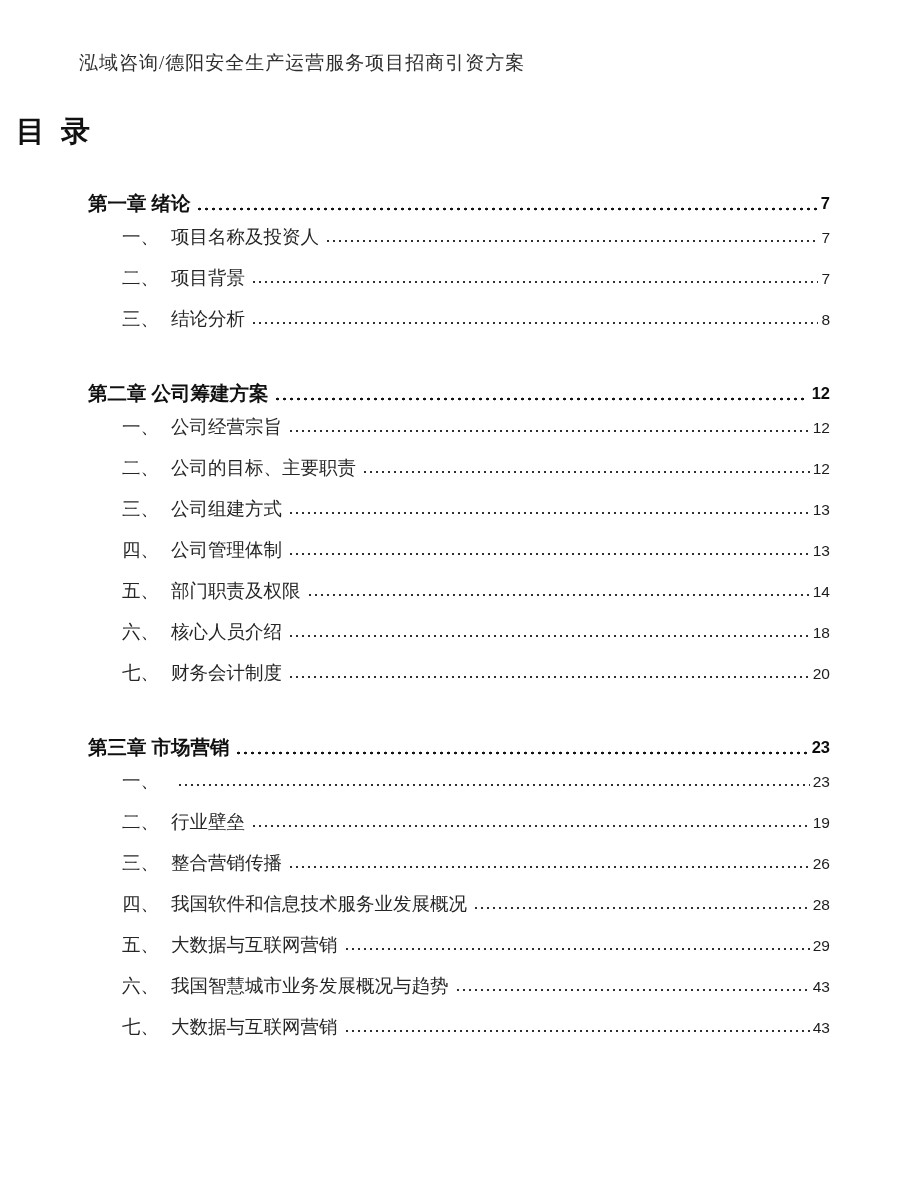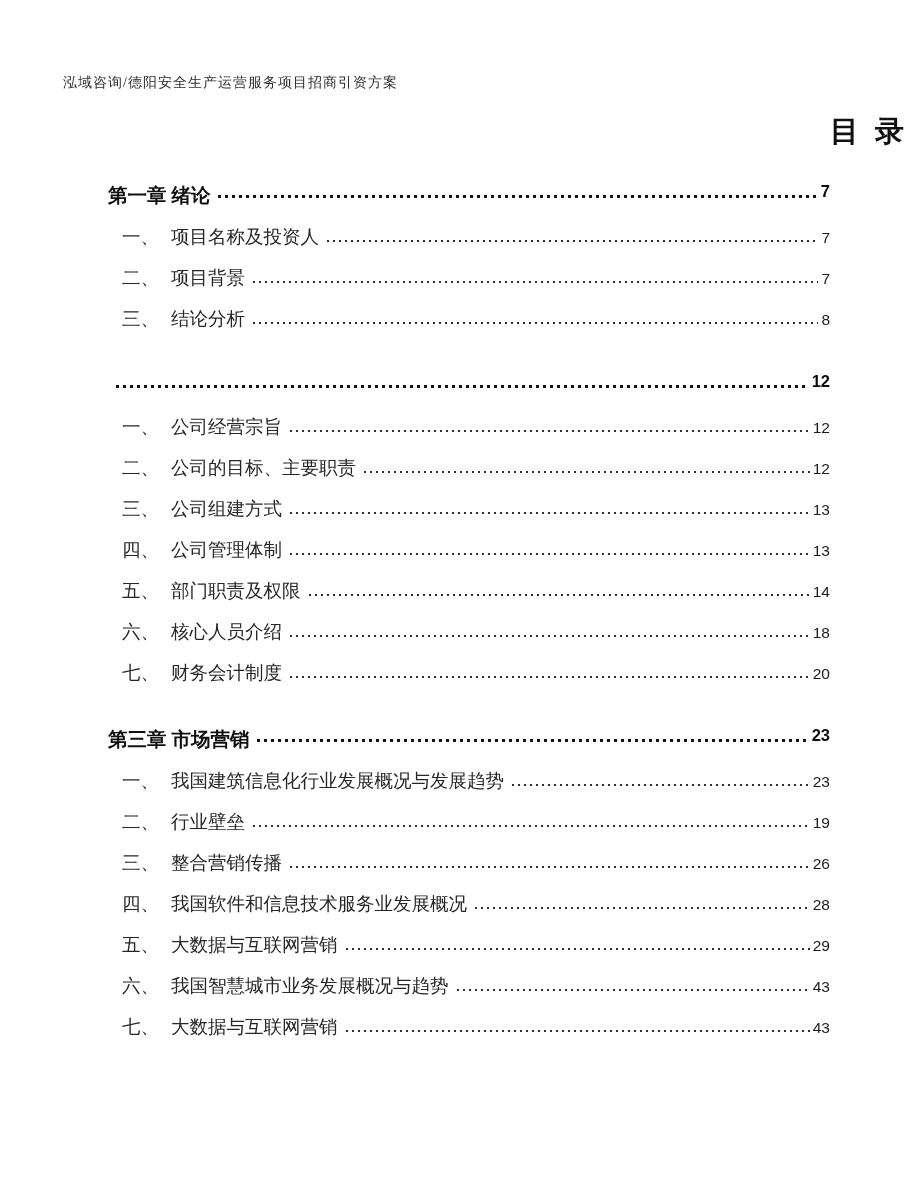--- a/index.html
+++ b/index.html
@@ -7,34 +7,33 @@
     width: 920px;
     height: 1191px;
     background: #ffffff;
     font-family: "Liberation Serif", "DejaVu Serif", serif;
     color: #212121;
     position: relative;
     overflow: hidden;
   }
   .doc-header {
     position: absolute;
-    left: 63px;
+    left: 79px;
     top: 50px;
-    font-size: 14px;
+    font-size: 19px;
     letter-spacing: 1px;
     color: #2e2e2e;
     white-space: nowrap;
-    margin-top: 24px;
   }
   .doc-title {
     position: absolute;
     top: 112px;
     left: 0;
     width: 100%;
-    text-align: right;
+    text-align: left;
     font-size: 29px;
     font-weight: bold;
     letter-spacing: 0.55em;
     text-indent: 0.55em;
     color: #111111;
     font-family: Liberation Mono, monospace;
   }
   .toc {
     position: absolute;
     top: 182px;
@@ -44,22 +43,21 @@
   .row {
     display: flex;
     align-items: baseline;
     white-space: nowrap;
   }
   .chapter-row {
     font-size: 19.5px;
     font-weight: bold;
     color: #101010;
     height: 42px;
-    align-items: flex-start;
-    margin-left: 20px;
+    align-items: center;
   }
   .chapter-block + .chapter-block .chapter-row {
     margin-top: 25px;
   }
   .chapter-row .leader {
     flex: 1;
     height: 0.85em;
     margin: 0 4px 0 6px;
     background-image: radial-gradient(circle, #141414 1.45px, transparent 1.8px);
     background-size: 7px 4.5px;
@@ -128,20 +126,21 @@
     <div class="row item-row">
       <span class="num">三、</span>
       <span class="lbl">结论分析</span>
       <span class="leader"></span>
       <span class="pg">8</span>
     </div>
   </div>
 
   <div class="chapter-block">
     <div class="row chapter-row">
+      <span class="lbl">第二章 公司筹建方案</span>
       <span class="leader"></span>
       <span class="pg">12</span>
     </div>
     <div class="row item-row">
       <span class="num">一、</span>
       <span class="lbl">公司经营宗旨</span>
       <span class="leader"></span>
       <span class="pg">12</span>
     </div>
     <div class="row item-row">
@@ -183,21 +182,20 @@
   </div>
 
   <div class="chapter-block">
     <div class="row chapter-row">
       <span class="lbl">第三章 市场营销</span>
       <span class="leader"></span>
       <span class="pg">23</span>
     </div>
     <div class="row item-row">
       <span class="num">一、</span>
-      <span class="lbl">我国建筑信息化行业发展概况与发展趋势</span>
       <span class="leader"></span>
       <span class="pg">23</span>
     </div>
     <div class="row item-row">
       <span class="num">二、</span>
       <span class="lbl">行业壁垒</span>
       <span class="leader"></span>
       <span class="pg">19</span>
     </div>
     <div class="row item-row">

